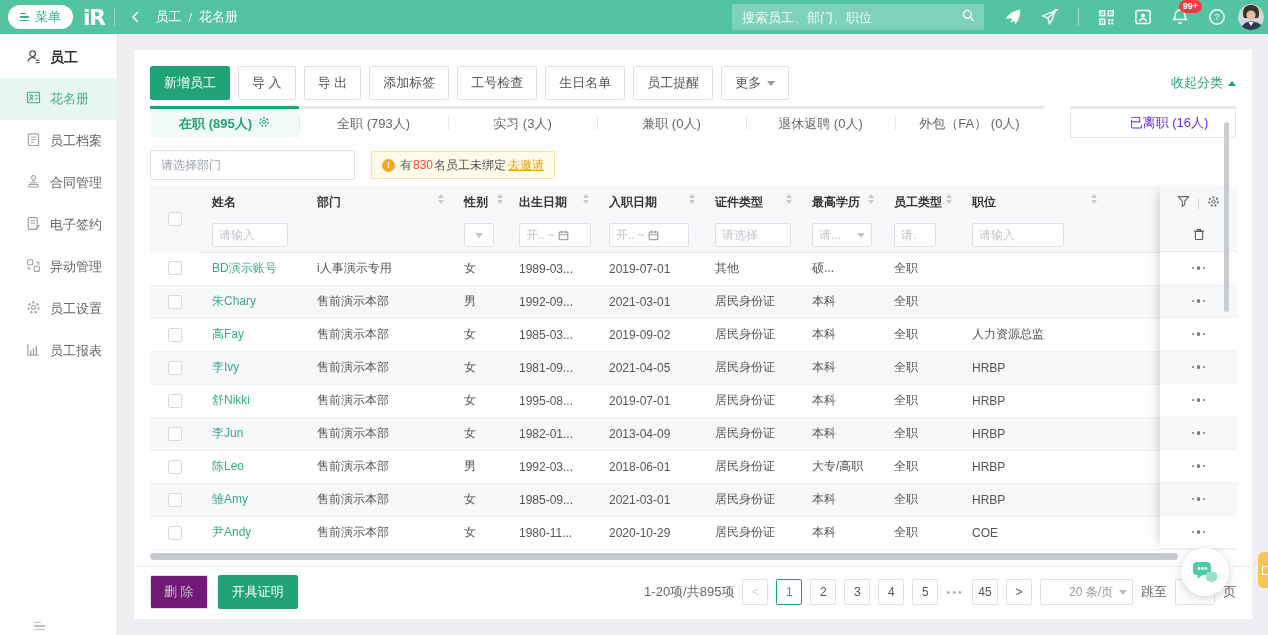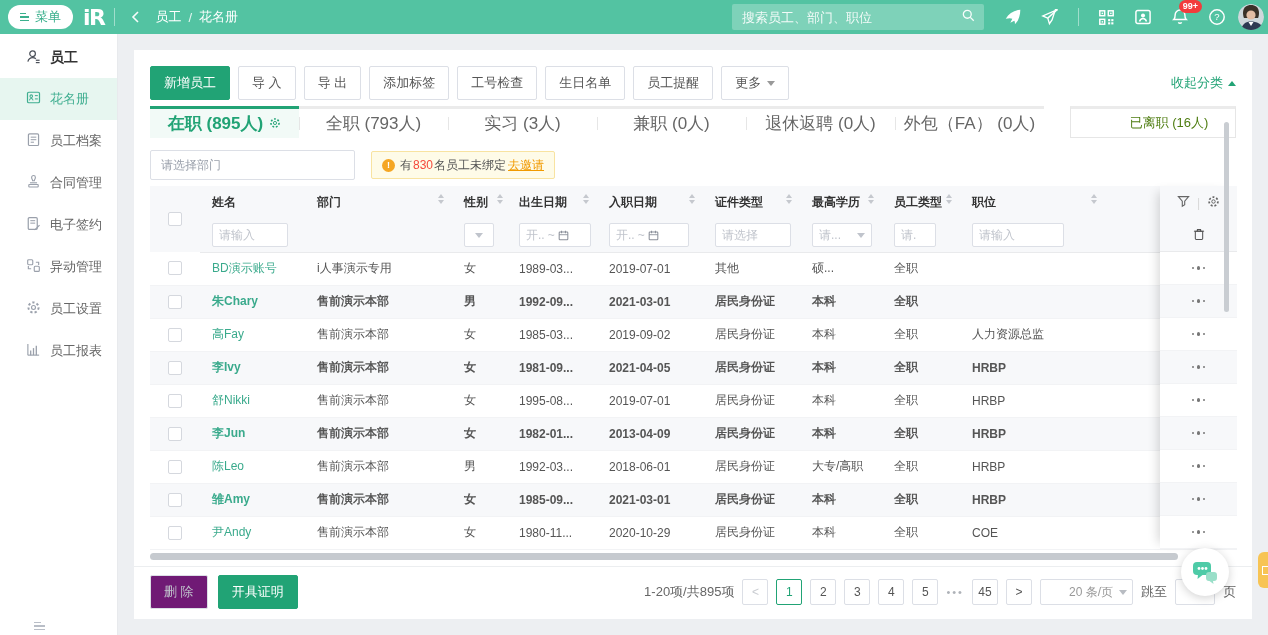--- a/index.html
+++ b/index.html
@@ -41,44 +41,44 @@
   .tbar { position:absolute; left:16px; top:16px; right:16px; display:flex; gap:8px; align-items:center; }
   .btn { height:34px; padding:0 13px; border:1px solid #dcdfe6; background:#fff; color:#555; font-size:13px; border-radius:2px; display:flex; align-items:center; gap:6px; cursor:pointer; white-space:nowrap; }
   .btn-primary { background:#21a375; border-color:#21a375; color:#fff; }
   .caret-dn { width:0; height:0; border-left:4px solid transparent; border-right:4px solid transparent; border-top:5px solid #999; }
   .caret-up { width:0; height:0; border-left:4px solid transparent; border-right:4px solid transparent; border-bottom:5px solid #21a375; }
   .collapse-link { margin-left:auto; color:#21a375; font-size:13px; display:flex; gap:5px; align-items:center; cursor:pointer; }
 
   
   .tabswrap { position:absolute; left:16px; top:56px; right:16px; height:32px; display:flex; }
   .strip { display:flex; width:894px; }
-  .tab { flex:1; display:flex; align-items:center; justify-content:center; gap:6px; font-size:17px; color:#666; border-top:3px solid #ebebeb; background:#fff; position:relative; cursor:pointer; }
+  .tab { flex:1; display:flex; align-items:center; justify-content:center; gap:6px; font-size:13px; color:#666; border-top:3px solid #ebebeb; background:#fff; position:relative; cursor:pointer; }
   .tab + .tab::before { content:""; position:absolute; left:0; top:8px; bottom:8px; width:1px; background:#e6e6e6; }
   .tab.active { border-top-color:#21a375; background:#f2faf7; color:#21a375; font-weight:700; }
-  .resigned { margin-left:auto; width:166px; border:1px solid #e6e6e6; border-top:3px solid #ebebeb; display:flex; align-items:center; justify-content:center; font-size:13px; color:#4d7c0f; cursor:pointer;padding-left:32px; }
+  .resigned { margin-left:auto; width:166px; border:1px solid #e6e6e6; border-top:3px solid #ebebeb; display:flex; align-items:center; justify-content:center; font-size:13px; color:#6d28d9; cursor:pointer;padding-left:32px; }
 
   
   .frow { position:absolute; left:16px; top:99px; right:16px; height:32px; display:flex; align-items:center; gap:16px; }
   .dept { width:205px; height:30px; border:1px solid #dcdfe6; border-radius:2px; display:flex; align-items:center; padding:0 10px; }
   .dept input { border:none; outline:none; width:100%; font-size:12px; color:#15803d; }
   .dept input::placeholder { color:#9aa0ab; }
   .warn { height:28px; background:#fefbe8; border:1px solid #f8e3a1; border-radius:2px; display:flex; align-items:center; padding:0 10px; font-size:12px; color:#555; }
   .warn-ic { width:13px; height:13px; border-radius:50%; background:#f5a623; color:#fff; font-size:9px; line-height:13px; text-align:center; margin-right:5px; font-weight:700; }
   .warn-count { color:#f5483b; margin:0 1px; }
   .warn-link { color:#f19a00; text-decoration:underline; margin-left:2px; cursor:pointer; }
 
   
   .twrap { position:absolute; left:16px; top:136px; width:1087px; }
   table.emp { border-collapse:collapse; table-layout:fixed; width:1087px; }
   .emp th, .emp td { box-sizing:border-box; }
   .emp thead th { background:#f7f8fa; height:33px; text-align:left; padding:0 8px 0 12px; color:#333; font-weight:700; font-size:12px; }
   .emp thead tr.h2 th { font-weight:400; }
   .emp thead tr.h2 th { border-bottom:1px solid #e9eaec; }
   .emp tbody td { height:33px; padding:0 8px 0 12px; color:#555; font-size:12px; background:#fff; border-bottom:1px solid #f2f3f5; white-space:nowrap; overflow:hidden; }
-  .emp tbody tr.alt td { background:#f7f8fa;font-weight:bold; }
+  .emp tbody tr.alt td { background:#f7f8fa; }
   .hcell { display:flex; align-items:flex-start; justify-content:space-between; }
   .sort { display:flex; flex-direction:column; gap:2px; cursor:pointer; }
   .sort i { display:block; width:0; height:0; border-left:3.5px solid transparent; border-right:3.5px solid transparent; }
   .sort .up { border-bottom:4px solid #c5c8ce; }
   .sort .dn { border-top:4px solid #c5c8ce; }
   .cb { width:14px; height:14px; border:1px solid #d5d8de; border-radius:2px; background:#fff; margin:0 auto; cursor:pointer; }
   .fin { height:24px; border:1px solid #dcdfe6; border-radius:2px; padding:0 6px; font-size:12px; color:#555; background:#fff; outline:none; width:100%; }
   .fin::placeholder { color:#c0c4cc; }
   .fbox { height:24px; border:1px solid #dcdfe6; border-radius:2px; background:#fff; display:flex; align-items:center; padding:0 6px; gap:3px; color:#c0c4cc; font-size:12px; cursor:pointer; }
   .fbox .sp { flex:1; }

